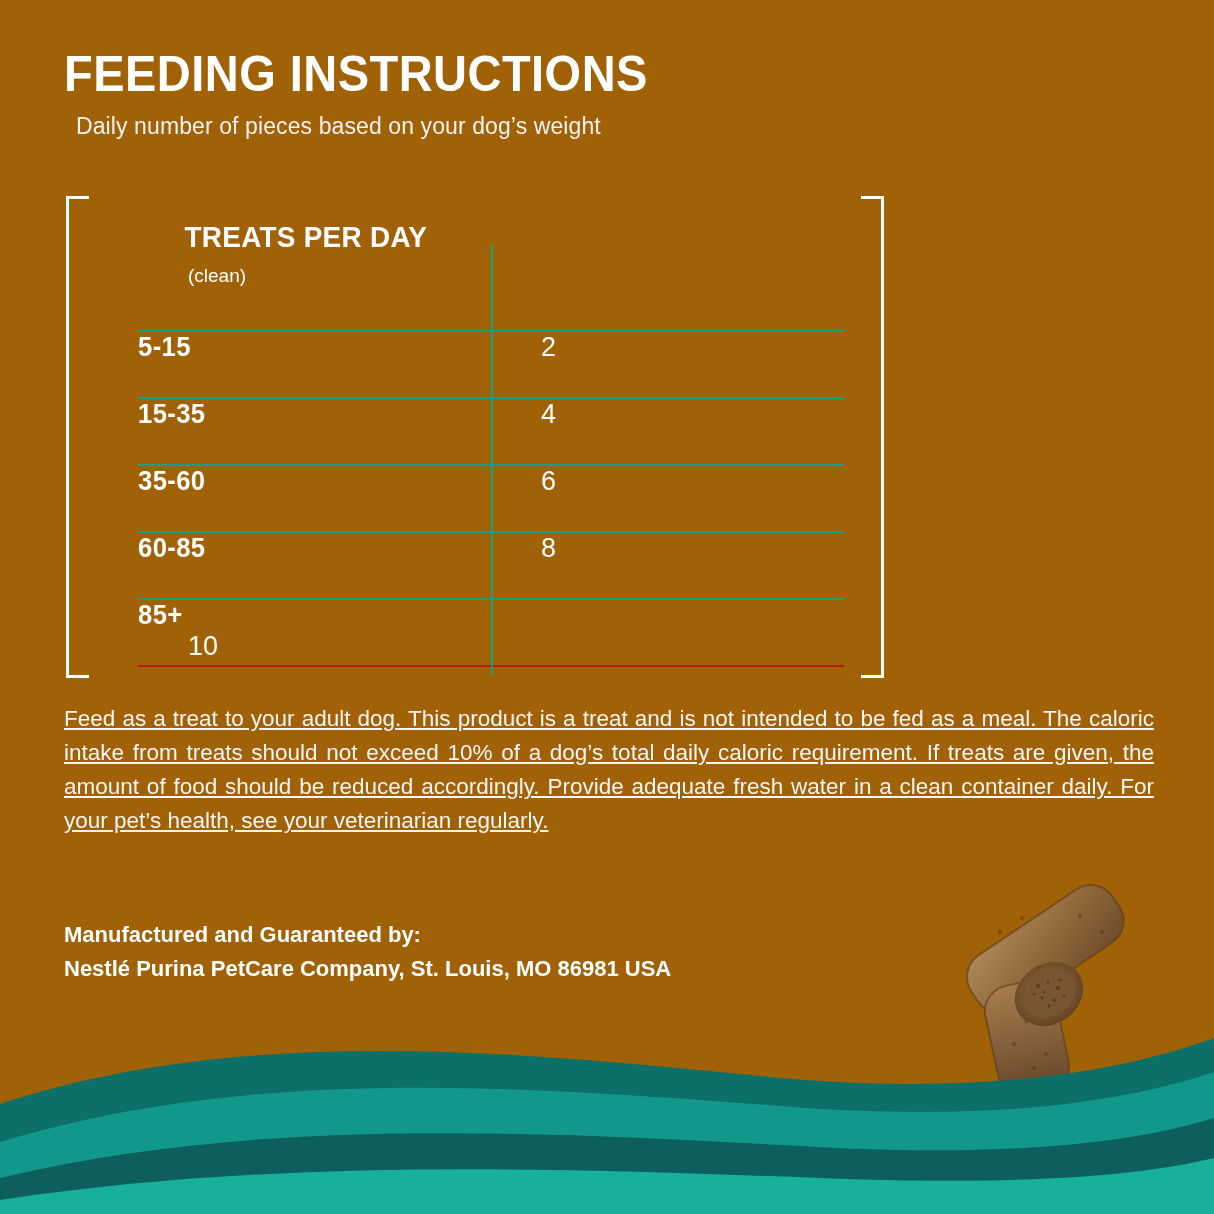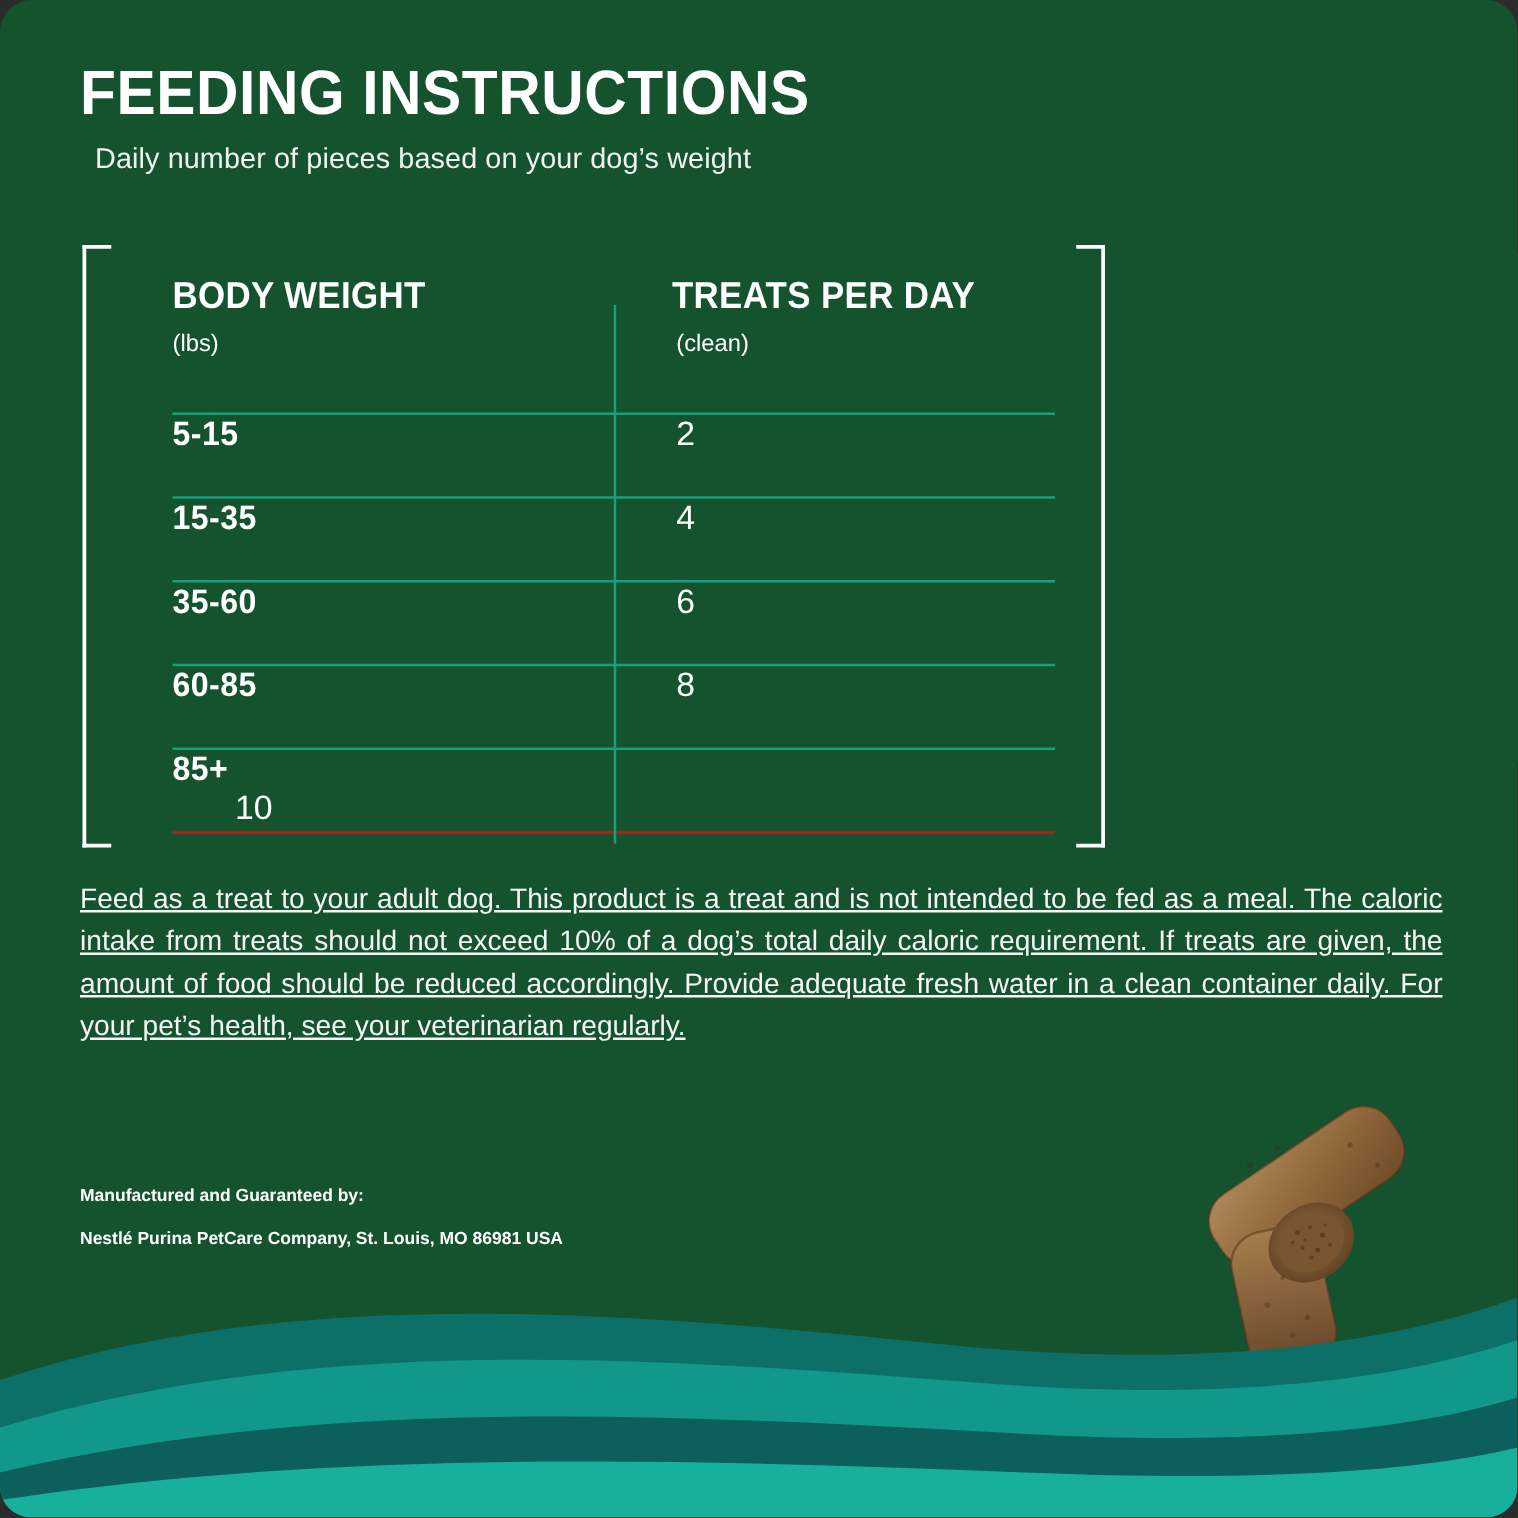--- a/index.html
+++ b/index.html
@@ -7,23 +7,22 @@
     padding: 0;
     background: #2b2b2b;
   }
   body {
     font-family: "Liberation Sans", sans-serif;
   }
   .page {
     position: relative;
     width: 1214px;
     height: 1214px;
-    background: #14532d;
+    background: #a16207;
     overflow: hidden;
-    border-radius: 25px;
   }
 
   
   .waves {
     position: absolute;
     left: 0;
     bottom: 0;
     width: 1214px;
     height: 260px;
     pointer-events: none;
@@ -161,24 +160,24 @@
     line-height: 34px;
     text-align: justify;
     text-align-last: left;
     text-decoration: underline;
   }
 
   
   .manufacturer {
     position: absolute;
     left: 64px;
-    top: 939px;
+    top: 918px;
     width: 900px;
     color: #ffffff;
-    font-size: 14px;
+    font-size: 22px;
     font-weight: bold;
     line-height: 34px;
   }
 
   
   .treat {
     position: absolute;
     left: 930px;
     top: 872px;
     width: 250px;
@@ -194,24 +193,20 @@
     <h1 class="title">FEEDING INSTRUCTIONS</h1>
     <p class="subtitle">Daily number of pieces based on your dog’s weight</p>
   </div>
 
   <div class="table-block">
     <div class="bracket left"></div>
     <div class="bracket right"></div>
 
     <div class="table">
       <div class="thead">
-        <div class="th col1">
-          <div class="th-main">BODY WEIGHT</div>
-          <div class="th-unit">(lbs)</div>
-        </div>
         <div class="th col2">
           <div class="th-main">TREATS PER DAY</div>
           <div class="th-unit">(clean)</div>
         </div>
       </div>
 
       <div class="rows">
         <div class="vdivider"></div>
 
         <div class="row">

